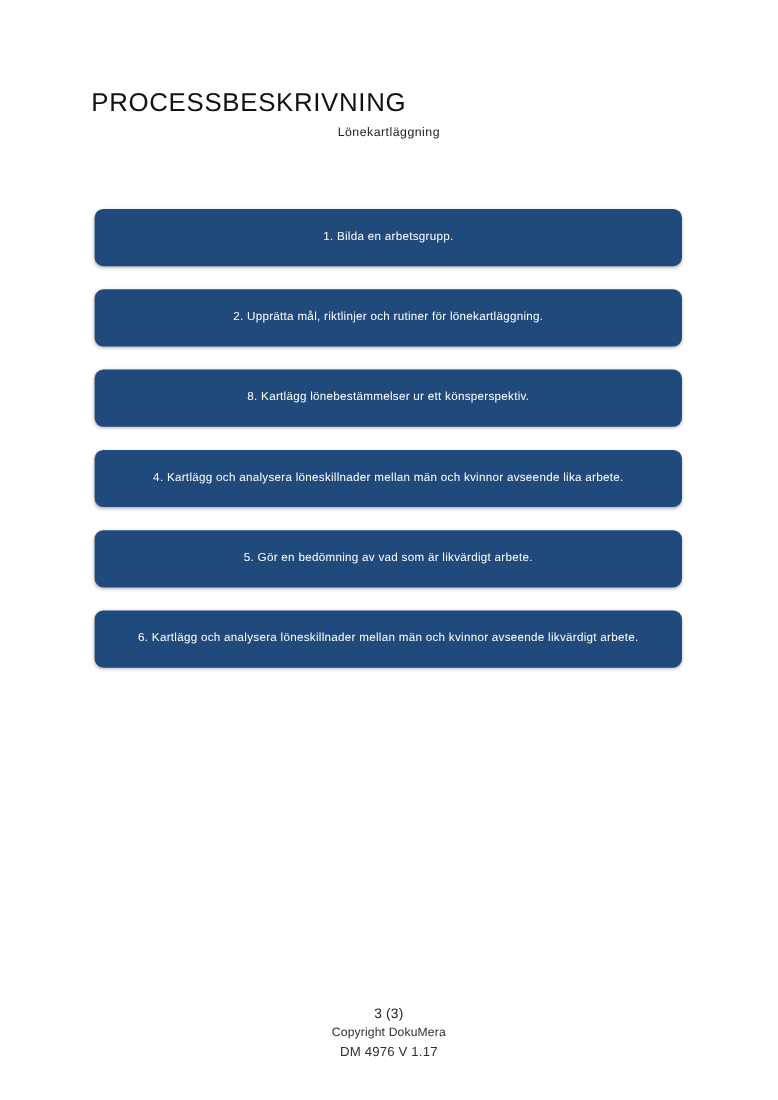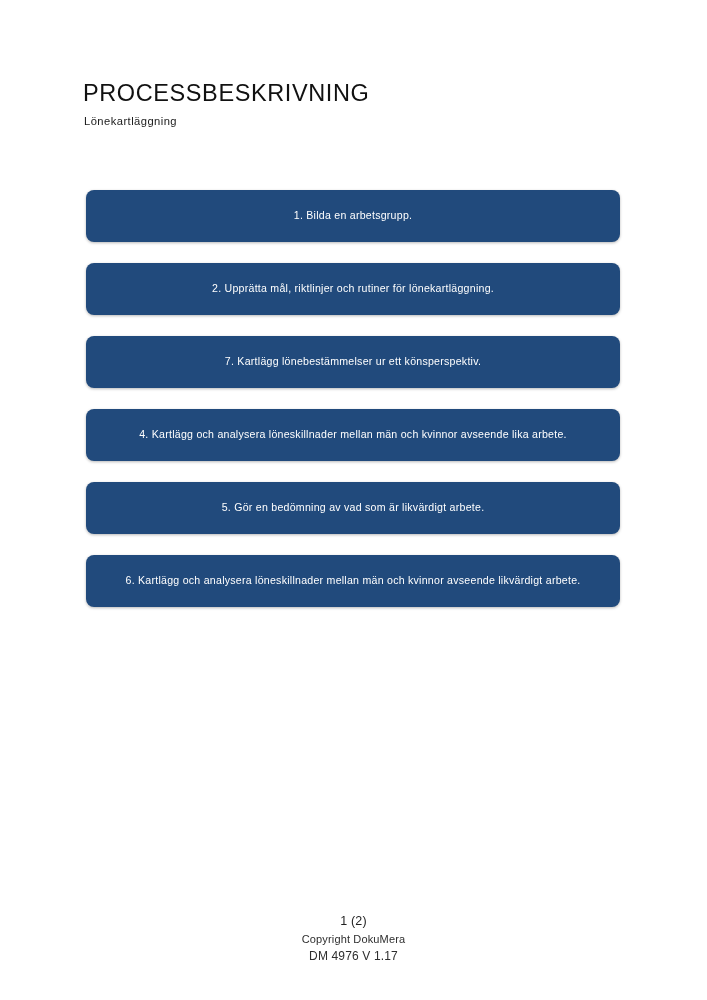--- a/index.html
+++ b/index.html
@@ -37,20 +37,21 @@
     margin: 0;
     white-space: nowrap;
   }
   .doc-subtitle {
     font-size: 11.2px;
     font-weight: 400;
     letter-spacing: 0.45px;
     color: #1a1a1a;
     margin: 8px 0 0 1px;
     line-height: 1.2;
+    text-align: center;
   }
 
   
   .steps {
     position: absolute;
     left: 86px;
     top: 190px;
     width: 534px;
   }
   .step-box {
@@ -122,36 +123,36 @@
 
     <div class="step-box">
       <span class="step-label">1. Bilda en arbetsgrupp.</span>
     </div>
 
     <div class="step-box">
       <span class="step-label">2. Upprätta mål, riktlinjer och rutiner för lönekartläggning.</span>
     </div>
 
     <div class="step-box">
-      <span class="step-label">7. Kartlägg lönebestämmelser ur ett könsperspektiv.</span>
+      <span class="step-label">8. Kartlägg lönebestämmelser ur ett könsperspektiv.</span>
     </div>
 
     <div class="step-box">
       <span class="step-label">4. Kartlägg och analysera löneskillnader mellan män och kvinnor avseende lika arbete.</span>
     </div>
 
     <div class="step-box">
       <span class="step-label">5. Gör en bedömning av vad som är likvärdigt arbete.</span>
     </div>
 
     <div class="step-box">
       <span class="step-label">6. Kartlägg och analysera löneskillnader mellan män och kvinnor avseende likvärdigt arbete.</span>
     </div>
 
   </div>
 
   <div class="footer">
-    <div class="footer-page">1 (2)</div>
+    <div class="footer-page">3 (3)</div>
     <div class="footer-copy">Copyright DokuMera</div>
     <div class="footer-doc">DM 4976 V 1.17</div>
   </div>
 
 </div>
 
 </body></html>

